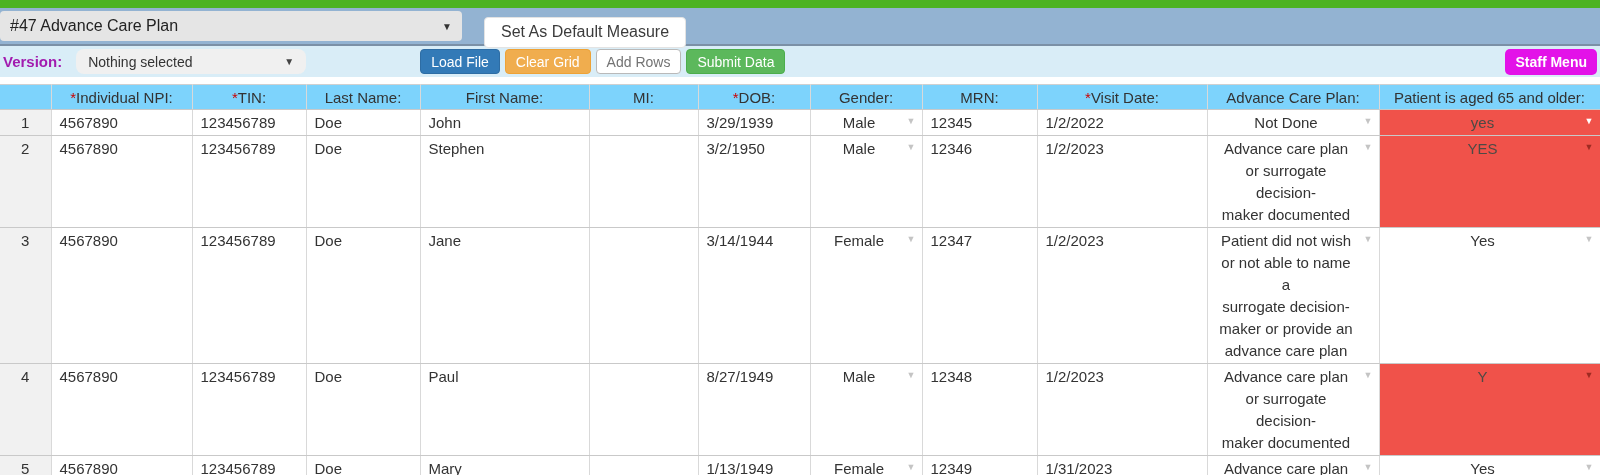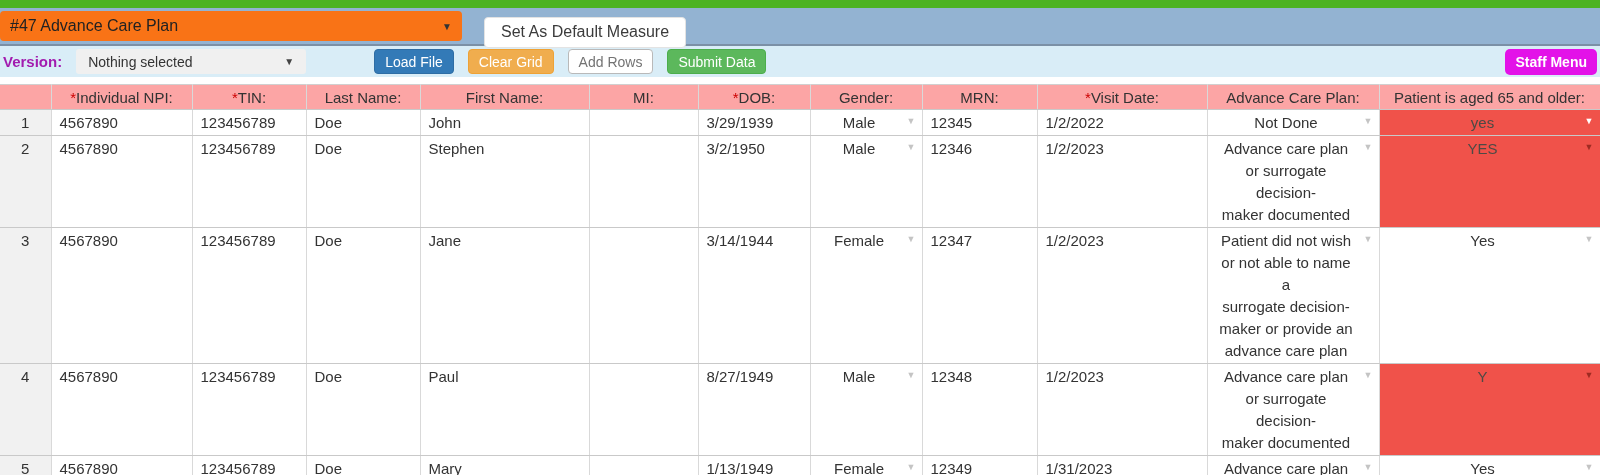--- a/index.html
+++ b/index.html
@@ -15,48 +15,48 @@
   *{box-sizing:border-box;margin:0;padding:0;}
   html,body{width:1600px;height:475px;overflow:hidden;background:#fff;
     font-family:"Liberation Sans","DejaVu Sans",sans-serif;color:#333;}
 
   
   .green-strip{height:8px;background:var(--accent-green);}
   .measure-bar{height:38px;background:var(--bar-blue);border-bottom:2px solid #7b90a6;
     display:flex;align-items:center;}
   .measure-label{flex:0 0 565px;text-align:right;padding-right:10px;
     font-weight:bold;font-size:16px;color:#2e3640;}
-  .measure-select{flex:0 0 462px;height:30px;background:#f97316;border-radius:4px;
+  .measure-select{flex:0 0 462px;height:30px;background:#e5e5e5;border-radius:4px;
     display:flex;align-items:center;padding:0 10px;font-size:16px;color:#222;cursor:pointer;}
   .measure-select .caret{margin-left:auto;font-size:10px;color:#333;}
   .default-btn{margin-left:22px;height:31px;background:#fff;border:1px solid #e3e3e3;
     border-radius:4px;padding:0 16px;font-size:16px;color:#3b3b3b;display:flex;align-items:center;cursor:pointer;margin-top:12px;}
 
   
   .toolbar{height:31px;background:var(--toolbar-blue);display:flex;align-items:center;}
   .version-label{margin-left:3px;font-weight:bold;font-size:15px;color:#a21caf;}
-  .version-select{margin-left:14px;width:230px;height:25px;background:#f0f0f0;border-radius:3px;
+  .version-select{margin-left:14px;width:230px;height:25px;background:#f0f0f0;border-radius:8px;
     display:flex;align-items:center;padding:0 12px;font-size:14px;color:#333;cursor:pointer;}
   .version-select .caret{margin-left:auto;font-size:10px;color:#444;}
-  .btn-group{margin-left:68px;display:flex;gap:14px;justify-content:space-between;}
+  .btn-group{margin-left:114px;display:flex;gap:5px;justify-content:space-between;}
   .btn{height:25px;border-radius:4px;padding:0 10px;font-size:14px;display:flex;
     align-items:center;cursor:pointer;border:1px solid transparent;}
   .btn-loadfile{background:var(--primary-blue);border-color:#2e6da4;color:#fff;}
   .btn-cleargrid{background:var(--warning-orange);border-color:#eea236;color:#fff;}
   .btn-addrows{background:#fff;border-color:#b9b9b9;color:#737373;}
   .btn-submit{background:var(--success-green);border-color:#4cae4c;color:#fff;}
   .staff-btn{margin-left:auto;margin-right:3px;height:26px;background:var(--staff-magenta);
     color:#fff;font-weight:bold;font-size:14px;border-radius:5px;padding:0 10px;
     display:flex;align-items:center;cursor:pointer;}
   .gap{height:7px;background:#fff;}
 
   
   table.grid{width:1600px;border-collapse:collapse;table-layout:fixed;
     border-top:1px solid #d0d0d0;font-size:15px;}
-  .grid th{height:25px;background:#fca5a5;font-weight:normal;color:#333;
+  .grid th{height:25px;background:#7dd3fc;font-weight:normal;color:#333;
     text-align:center;padding:1px 4px;border-right:1px solid #d9d9d9;
     border-bottom:1px solid #c9c9c9;overflow:hidden;white-space:nowrap;}
   .grid th .req{color:#cc0000;}
   .grid td{vertical-align:top;background:#fff;padding:2px 8px 1px 8px;line-height:22px;
     border-right:1px solid #d9d9d9;border-bottom:1px solid #c9c9c9;
     white-space:pre-line;overflow:hidden;}
   .grid td.rownum{background:#f1f1f1;text-align:center;padding:2px 0 1px 0;color:#333;}
   .grid td.dd{position:relative;padding-right:22px;text-align:center;}
   .grid td.dd .caret{position:absolute;right:6px;top:7px;font-size:9px;
     color:#c4c4c4;line-height:9px;}

